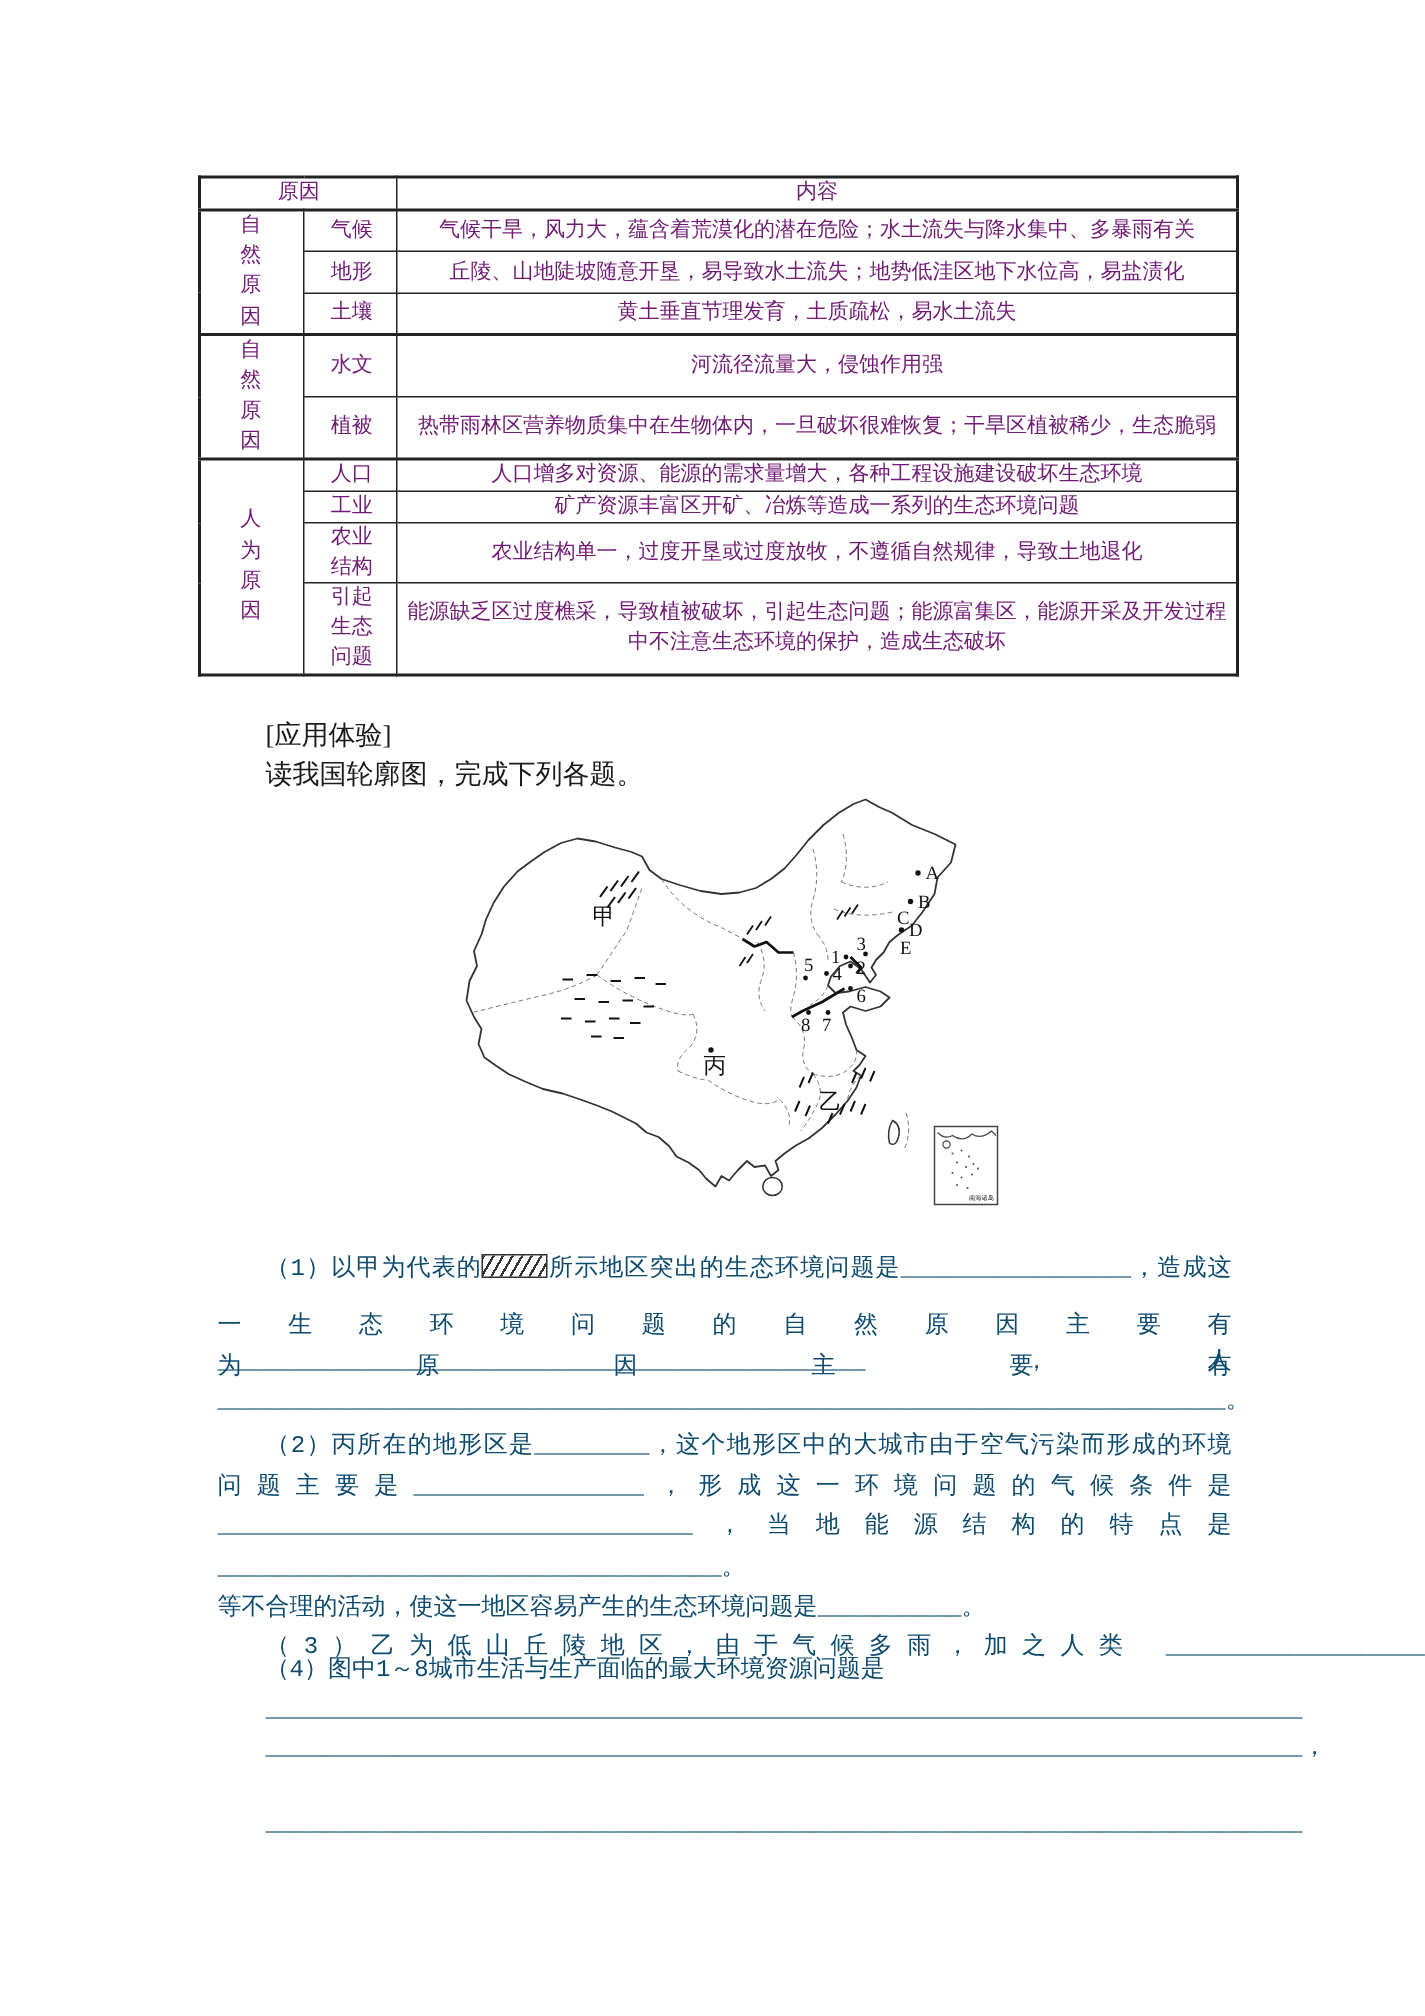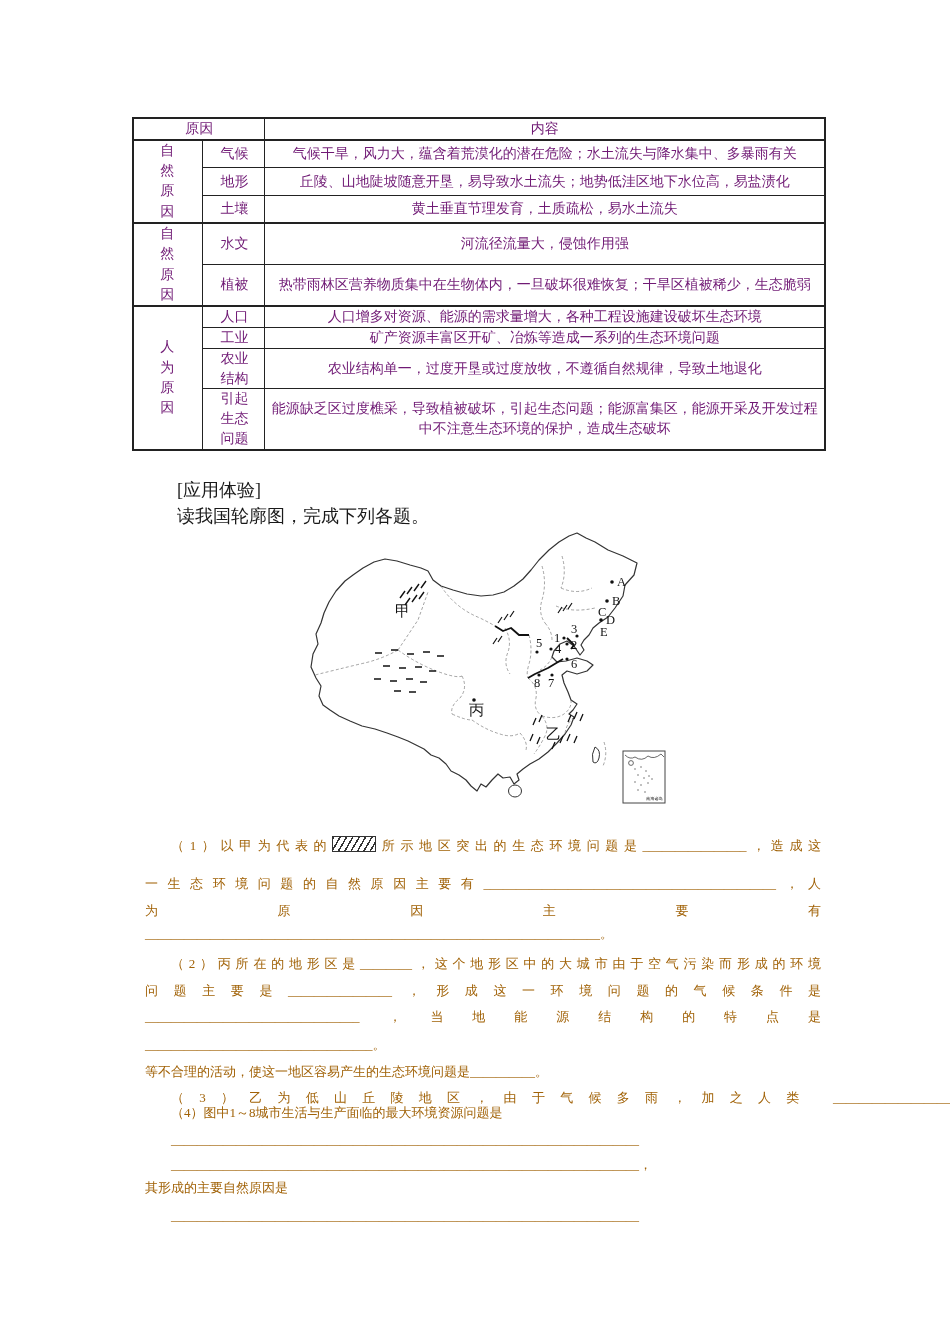--- a/index.html
+++ b/index.html
@@ -16,21 +16,21 @@
   .wlabel{display:inline-block;width:2.1em;word-break:break-all;line-height:1.4;text-align:right;}
 
   
   .para{position:absolute;left:177px;font-size:18px;line-height:22px;white-space:nowrap;}
 
   
   .map-wrap{position:absolute;left:290px;top:528px;width:400px;height:290px;}
   .map-wrap svg text{font-family:"Liberation Serif","DejaVu Serif",serif;fill:#111;}
 
   
-  .qline{position:absolute;left:145px;width:676px;font-size:13px;line-height:24px;color:#a16207;}
+  .qline{position:absolute;left:145px;width:676px;font-size:16px;line-height:24px;color:#0c4a6e;font-family:Liberation Mono, monospace;}
   .jf{text-align:justify;text-align-last:justify;}
   .ind{text-indent:2em;}
   .wide{width:805px;margin-top:32px;}
   .hatch-icon{display:inline-block;width:42px;height:14px;vertical-align:-2px;
               border:1.5px solid #333;
               background:repeating-linear-gradient(120deg,#333 0 1.5px,transparent 1.5px 5.5px);}
 </style>
 </head>
 <body>
 
@@ -214,16 +214,15 @@
   <div class="qline jf" style="top:979px">问题主要是________________，形成这一环境问题的气候条件是</div>
   <div class="qline jf" style="top:1005px">_________________________________，当地能源结构的特点是</div>
   <div class="qline" style="top:1033px">___________________________________。</div>
 
   <div class="qline jf ind wide" style="top:1054px">（3）乙为低山丘陵地区，由于气候多雨，加之人类 __________________</div>
   <div class="qline" style="top:1060px">等不合理的活动，使这一地区容易产生的生态环境问题是__________。</div>
 
   <div class="qline ind" style="top:1101px">（4）图中1～8城市生活与生产面临的最大环境资源问题是</div>
   <div class="qline ind" style="top:1128px">________________________________________________________________________</div>
   <div class="qline ind" style="top:1153px">________________________________________________________________________，</div>
-  <div class="qline" style="top:1176px">其形成的主要自然原因是</div>
   <div class="qline ind" style="top:1204px">________________________________________________________________________</div>
 
 </div>
 
 </body></html>

